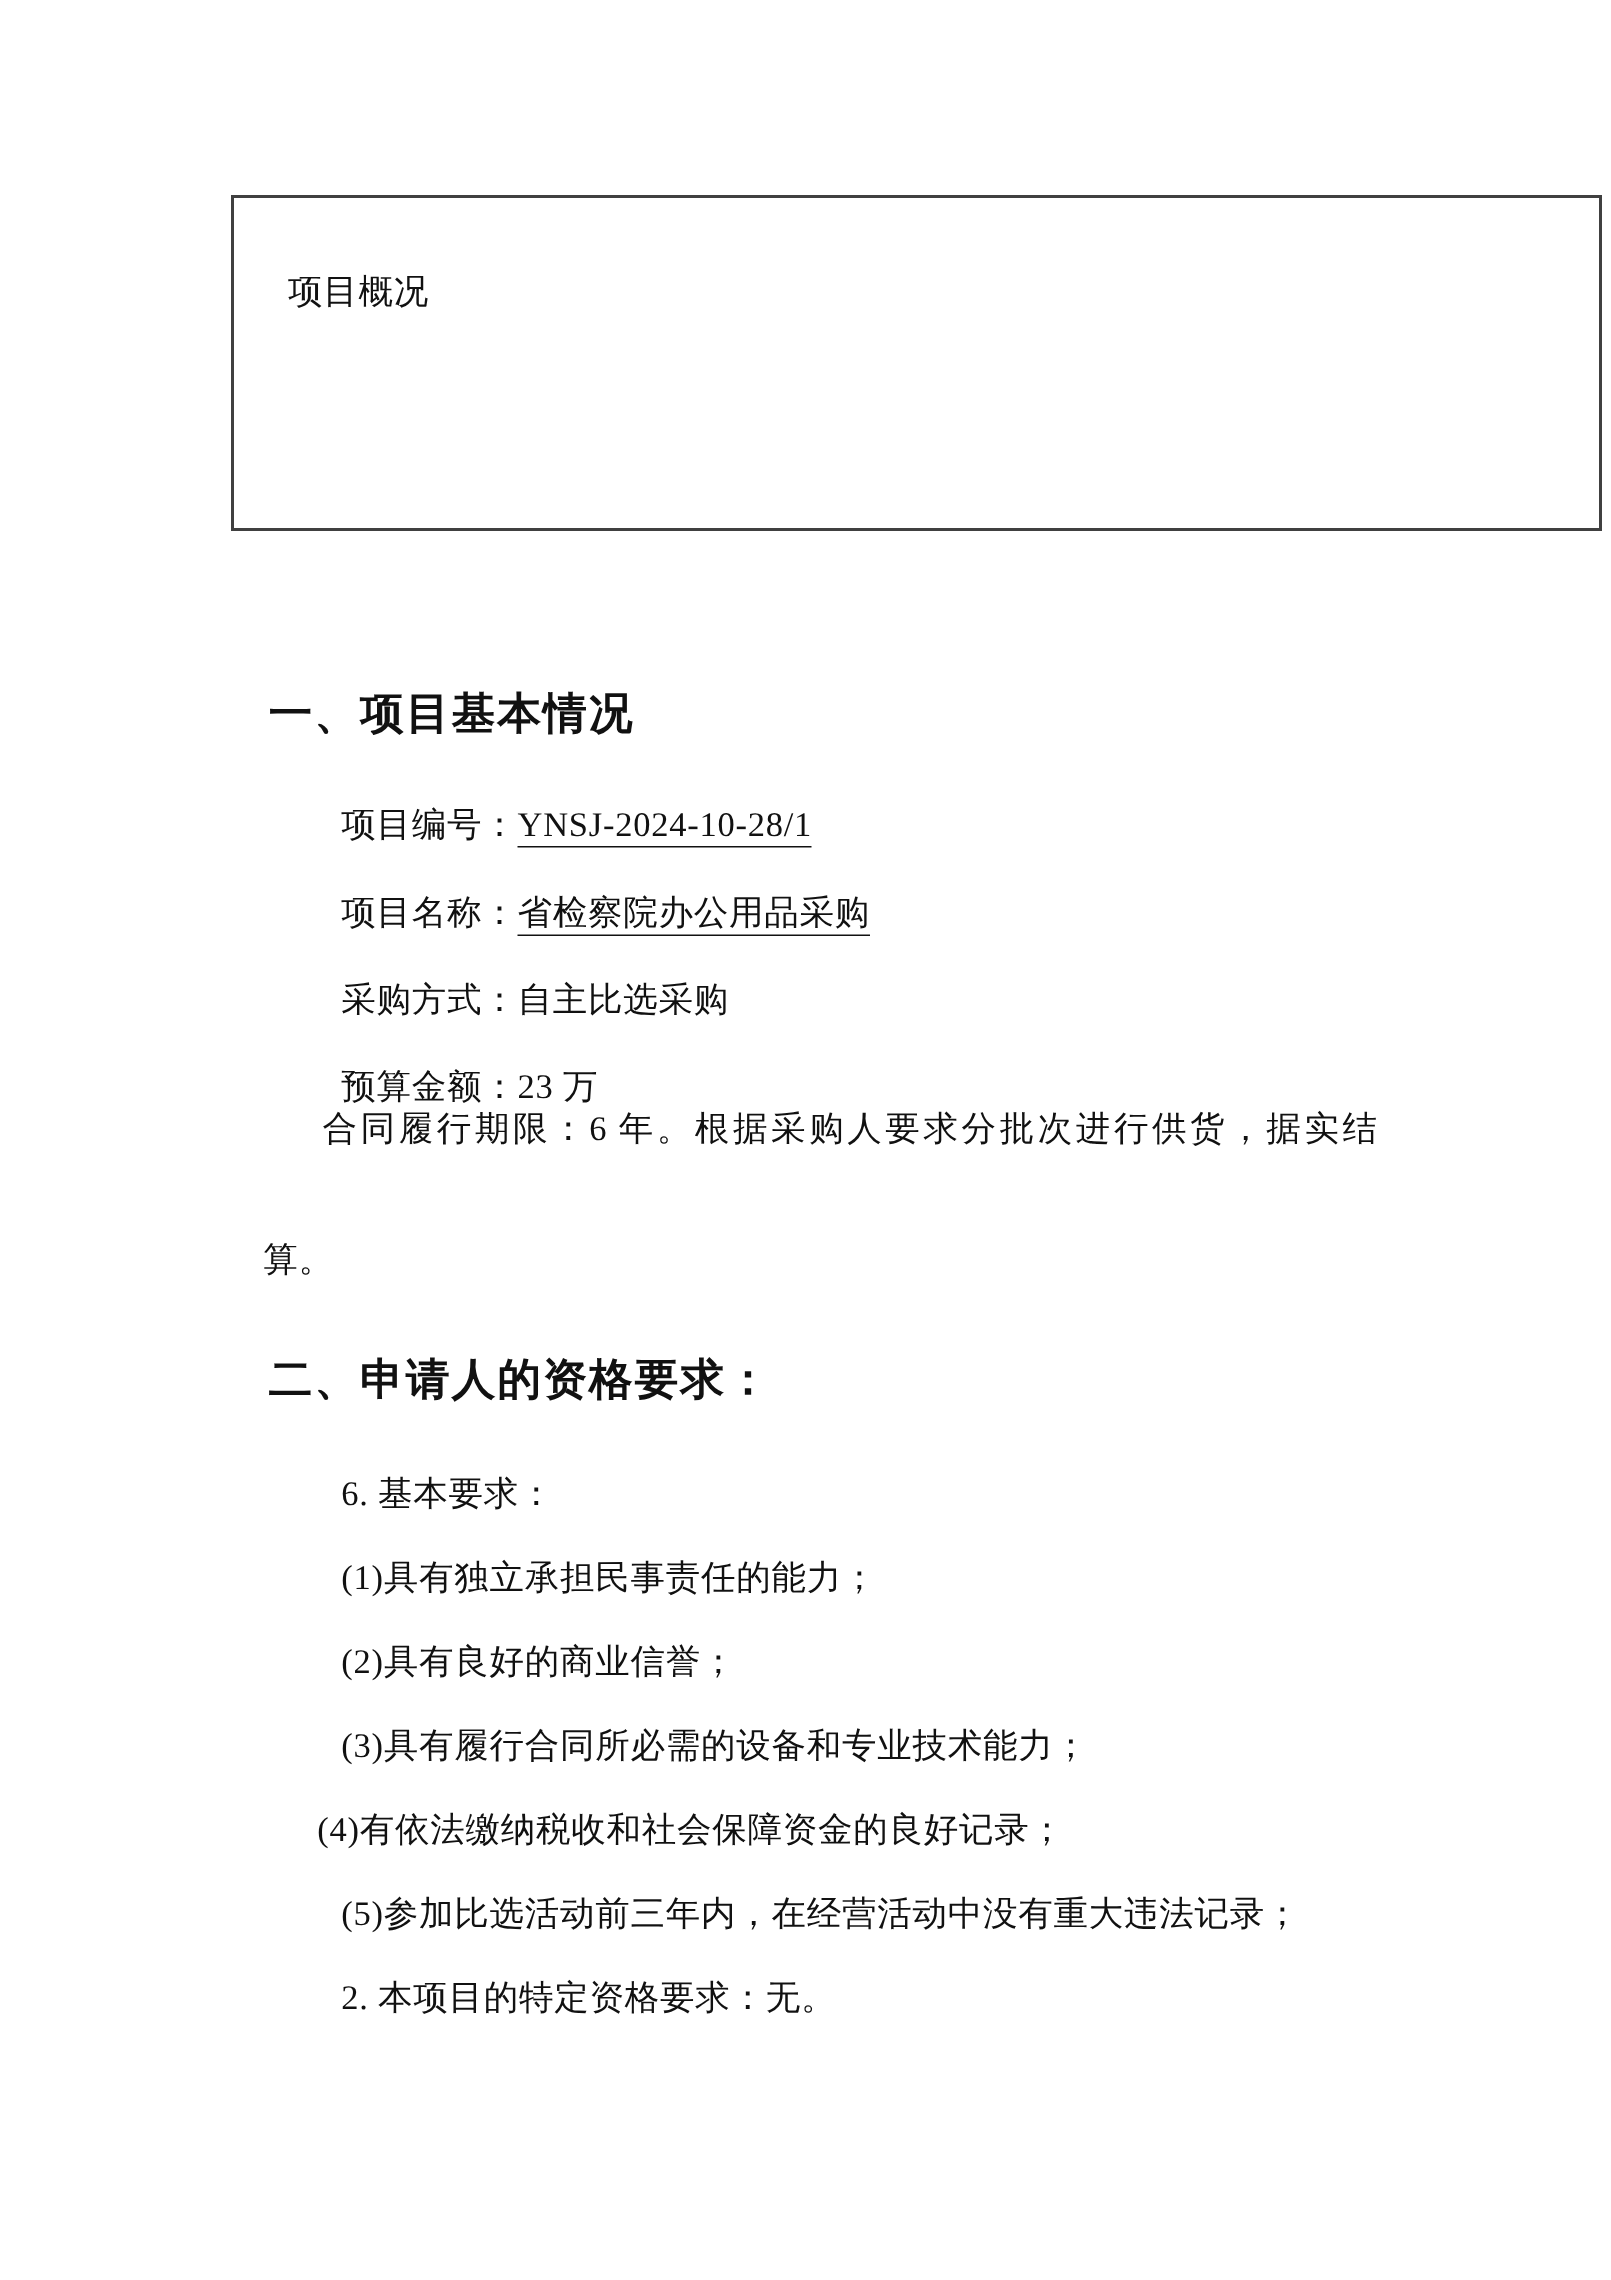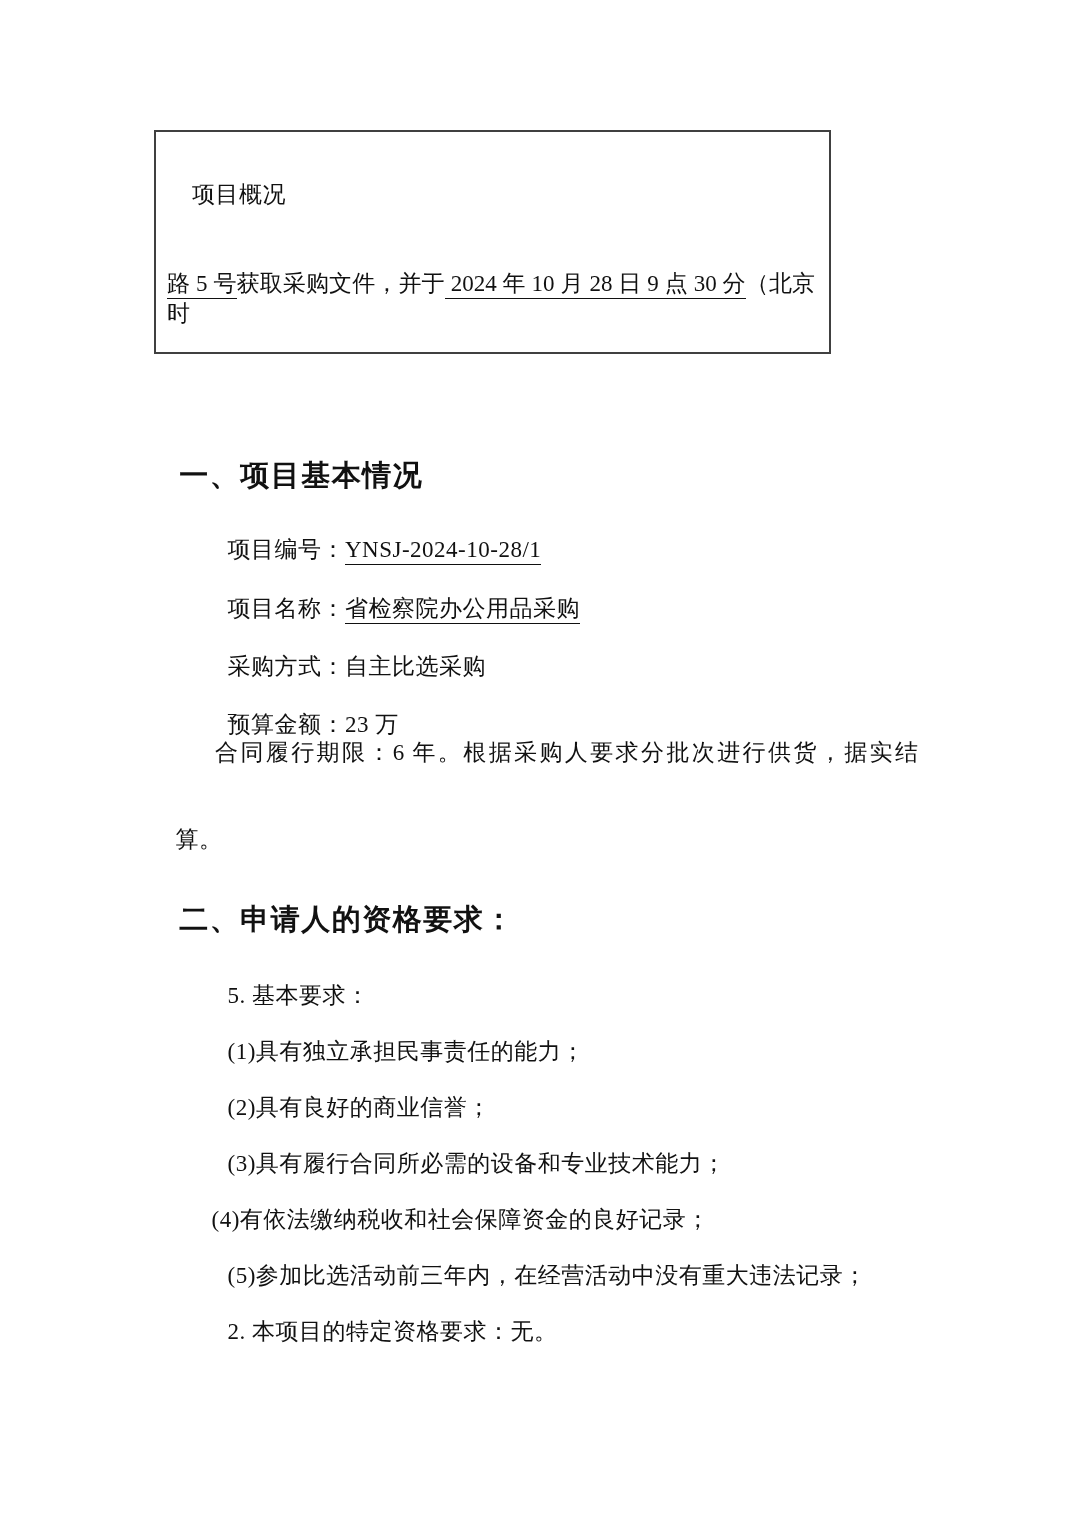--- a/index.html
+++ b/index.html
@@ -30,36 +30,33 @@
   }
   .heading {
     font-family: "Liberation Sans", "DejaVu Sans", sans-serif;
     font-weight: 700;
     font-size: 29px;
     letter-spacing: 1.5px;
     white-space: pre;
   }
   #overview-box {
     left: 154px; top: 130px;
-    width: 677px; height: 224px;
+    width: 914px; height: 224px;
     border: 2px solid #404040;
     box-sizing: border-box;
     background: #ffffff;
   }
   .boxline { left: 11px; right: 14px; }
 </style>
 </head>
 <body>
 
 <div id="overview-box" class="abs">
   <div class="abs boxline bodyline" style="top:18px;">
     <span>项目概况</span>
-  </div>
-  <div class="abs boxline bodyline just" style="top:137px;">
-    <span class="u">路 5 号</span><span>获取采购文件，并于</span><span class="u">&nbsp;2024 年 10 月 28 日 9 点 30 分</span><span>（北京时</span>
   </div>
 </div>
 
 <div class="abs heading" style="left:160px; top:423px;">
   <span>一、项目基本情况</span>
 </div>
 
 <div class="abs bodyline" style="left:215px; top:505px;">
   <span>项目编号：</span><span class="u">YNSJ-2024-10-28/1</span>
 </div>
@@ -82,21 +79,21 @@
 
 <div class="abs bodyline" style="left:163px; top:795px;">
   <span>算。</span>
 </div>
 
 <div class="abs heading" style="left:160px; top:867px;">
   <span>二、申请人的资格要求：</span>
 </div>
 
 <div class="abs bodyline" style="left:215px; top:951px;">
-  <span>5. 基本要求：</span>
+  <span>6. 基本要求：</span>
 </div>
 <div class="abs bodyline" style="left:215px; top:1007px;">
   <span>(1)具有独立承担民事责任的能力；</span>
 </div>
 <div class="abs bodyline" style="left:215px; top:1063px;">
   <span>(2)具有良好的商业信誉；</span>
 </div>
 <div class="abs bodyline" style="left:215px; top:1119px;">
   <span>(3)具有履行合同所必需的设备和专业技术能力；</span>
 </div>

